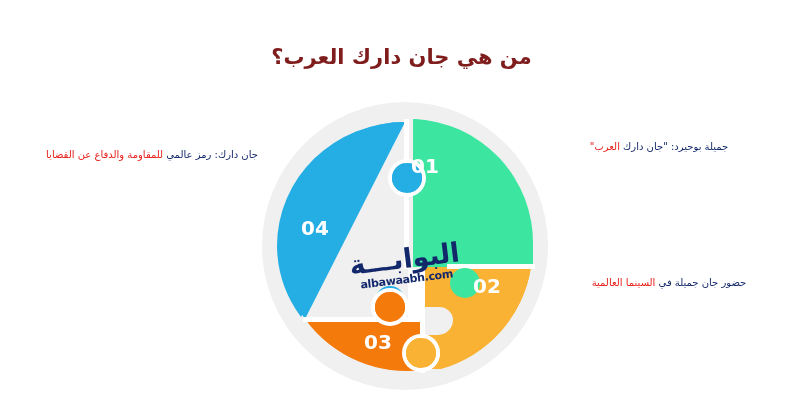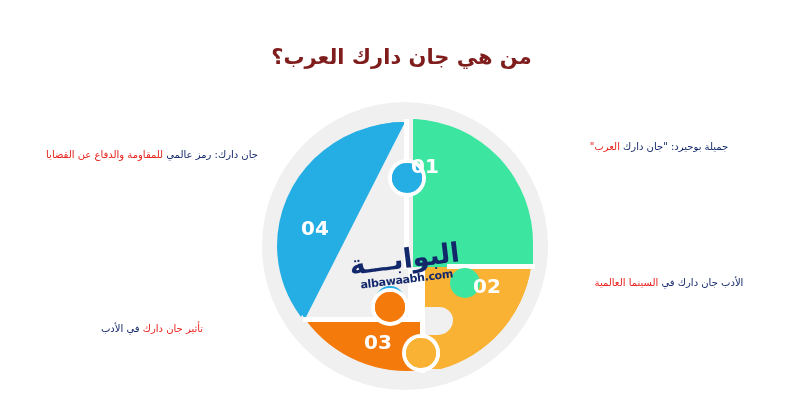--- a/index.html
+++ b/index.html
@@ -260,27 +260,23 @@
     <div id="logo-word">البوابـــة</div>
     <div id="logo-domain">albawaabh.com</div>
   </div>
 
   <div class="callout" id="callout-1">
     <span class="seg-navy">جميلة بوحيرد: "جان دارك</span>
     <span class="seg-red">العرب"</span>
   </div>
 
   <div class="callout" id="callout-2">
-    <span class="seg-navy">الأدب جان دارك في</span>
+    <span class="seg-navy">حضور جان جميلة في</span>
     <span class="seg-red">السينما العالمية</span>
   </div>
 
-  <div class="callout" id="callout-3">
-    <span class="seg-red">تأثير جان دارك</span>
-    <span class="seg-navy">في الأدب</span>
-  </div>
 
   <div class="callout" id="callout-4">
     <span class="seg-navy">جان دارك: رمز عالمي</span>
     <span class="seg-red">للمقاومة والدفاع عن القضايا</span>
   </div>
 
 </div>
 
 </body></html>

